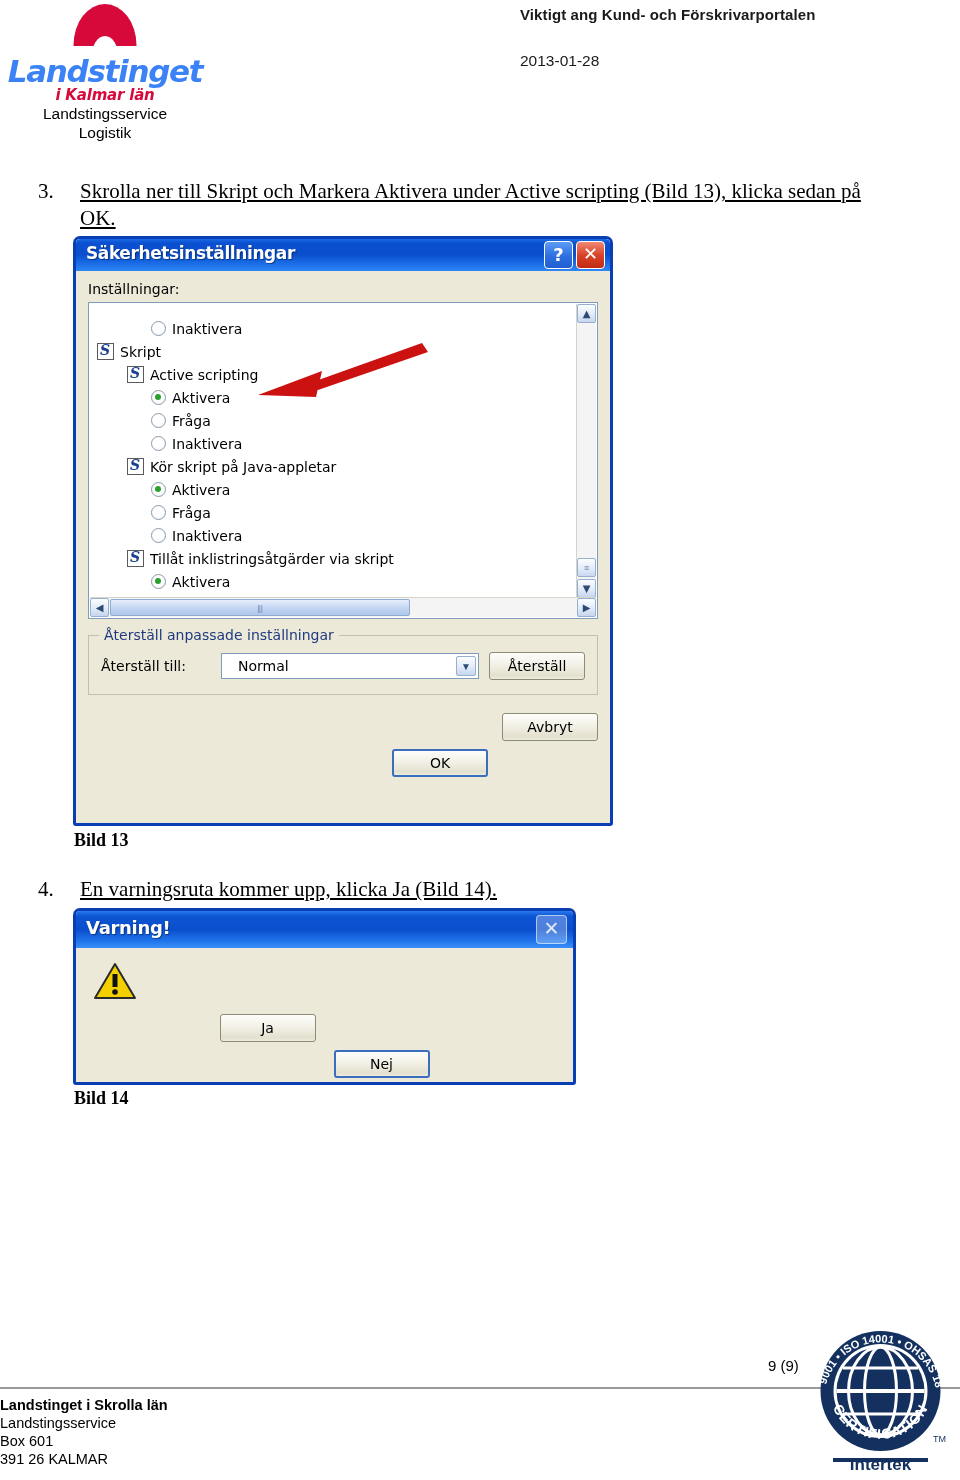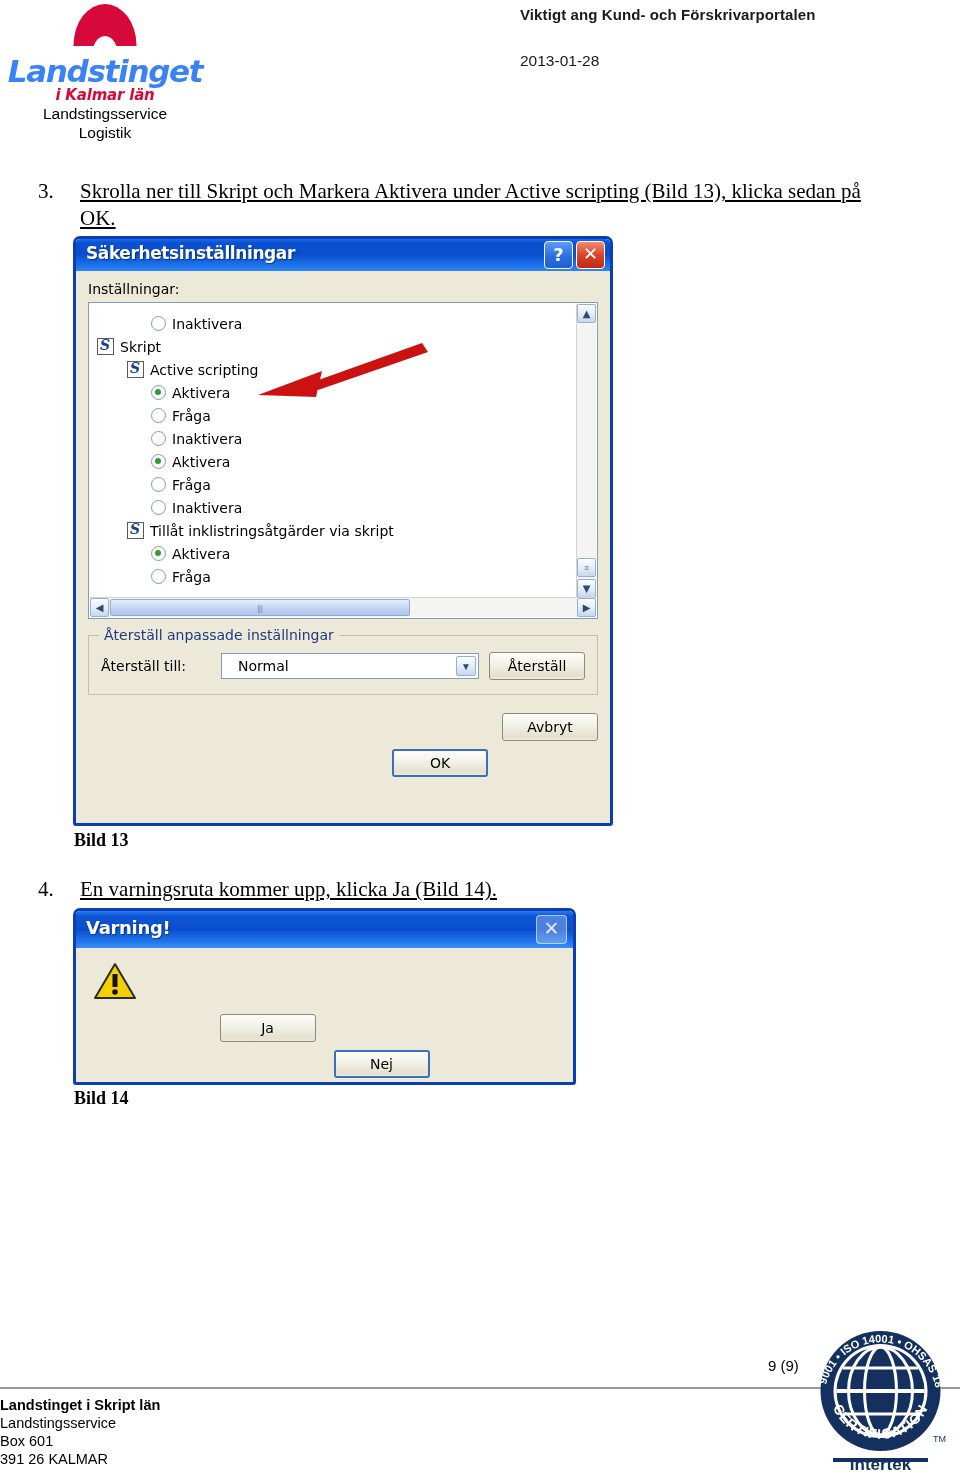--- a/index.html
+++ b/index.html
@@ -202,22 +202,21 @@
     position: relative;
     background: #ffffff;
     border: 1px solid #7f9db9;
     height: 317px;
     box-sizing: border-box;
   }
   .list-items {
     position: absolute;
     left: 0; top: 0; right: 20px; bottom: 20px;
     overflow: hidden;
-    padding-top: 2px;
-    margin-top: 7px;
+    padding-top: 14px;
   }
   .li {
     display: flex;
     align-items: center;
     height: 23px;
     font-family: "DejaVu Sans", sans-serif;
     font-size: 14px;
     color: #000000;
     white-space: nowrap;
   }
@@ -591,20 +590,24 @@
         <div class="li opt">
           <span class="radio"></span>
           <span class="lbl">Fråga</span>
         </div>
 
         <div class="li opt">
           <span class="radio"></span>
           <span class="lbl">Inaktivera</span>
         </div>
 
+        <div class="li cat2">
+          <span class="script-icon"></span>
+          <span class="lbl">Kör skript på Java-appletar</span>
+        </div>
 
         <div class="li opt">
           <span class="radio on"></span>
           <span class="lbl">Aktivera</span>
         </div>
 
         <div class="li opt">
           <span class="radio"></span>
           <span class="lbl">Fråga</span>
         </div>
@@ -693,21 +696,21 @@
     <div class="xp-button">Ja</div>
     <div class="xp-button default">Nej</div>
   </div>
 </div>
 
 <div class="caption" id="caption-14">Bild 14</div>
 
 <div id="footer-rule"></div>
 
 <div id="footer-left">
-  <div class="bold">Landstinget i Skript län</div>
+  <div class="bold">Landstinget i Skrolla län</div>
   <div>Landstingsservice</div>
   <div>Box 601</div>
   <div>391 26 KALMAR</div>
 </div>
 
 <div id="page-number">9 (9)</div>
 
 <svg id="intertek-logo" viewBox="0 0 135 150">
   <defs>
     <path id="arcTop" d="M 12,75 A 56,56 0 0 1 123,75" fill="none"></path>

